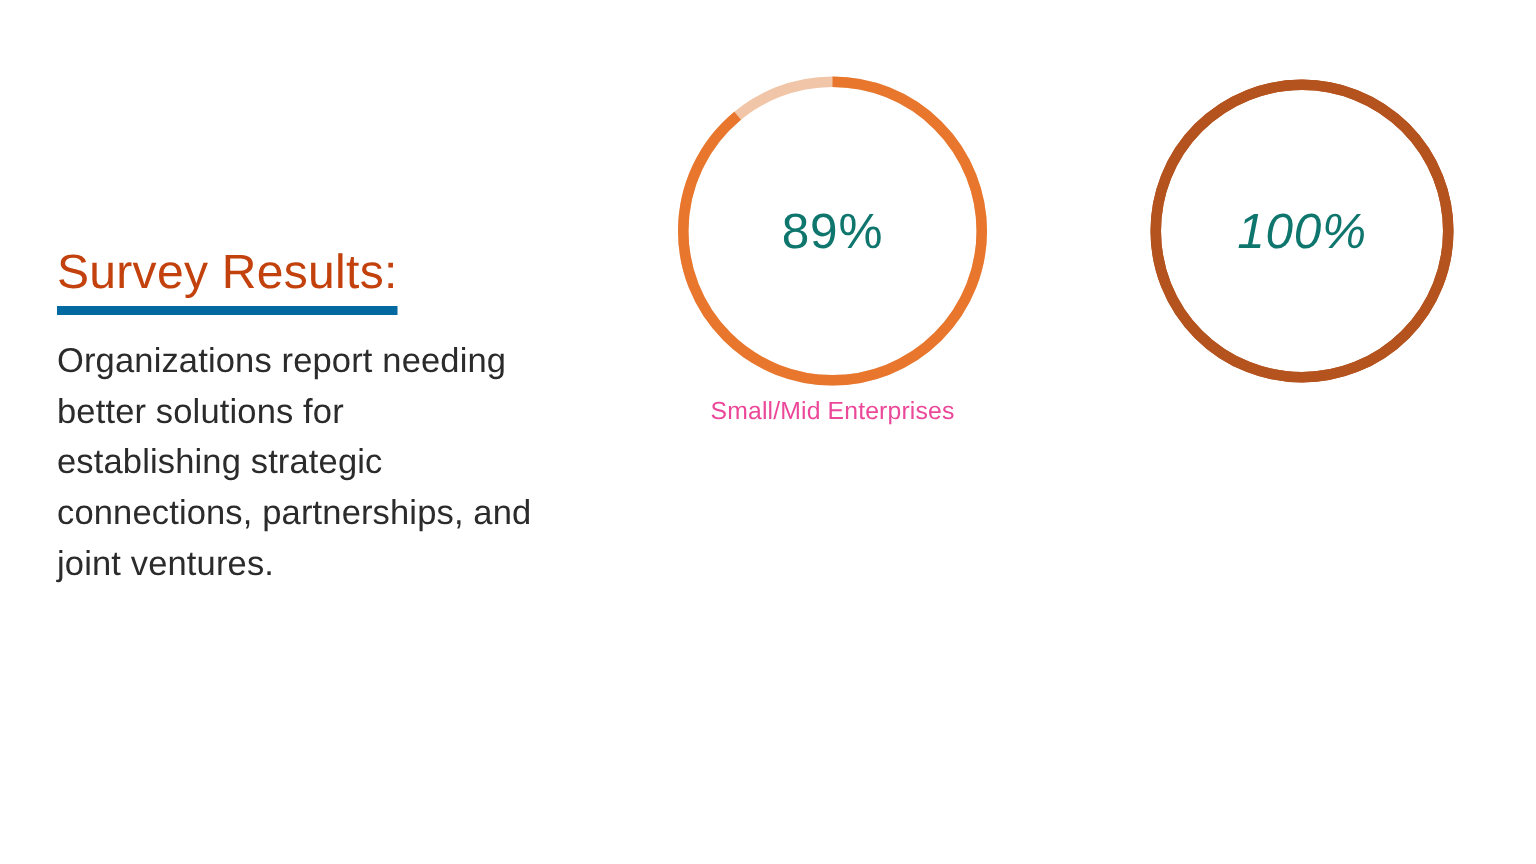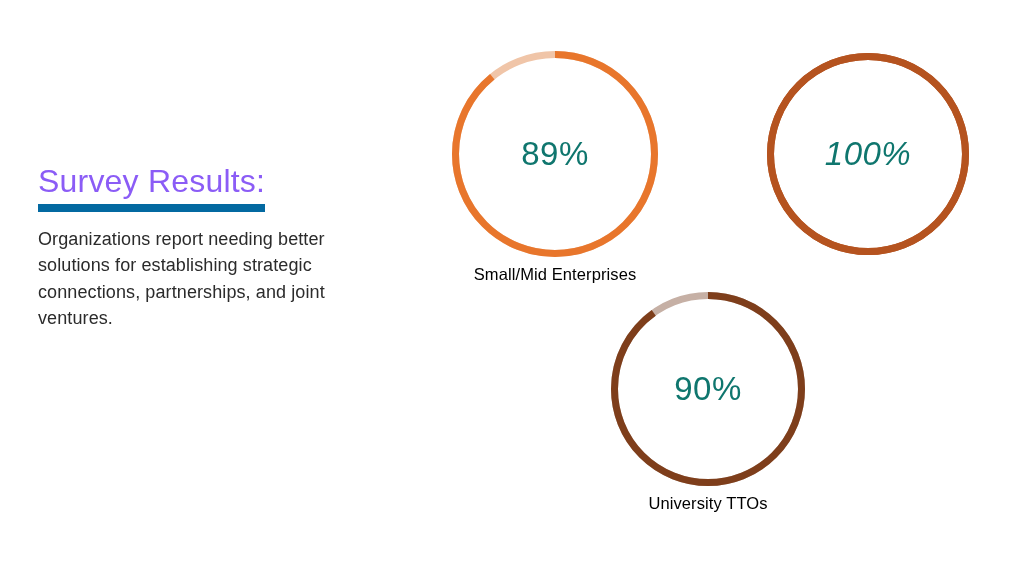--- a/index.html
+++ b/index.html
@@ -26,29 +26,29 @@
   #text-block {
     position: absolute;
     left: 38px;
     top: 163px;
     width: 330px;
   }
   #survey-title {
     font-size: 32px;
     font-weight: 400;
     line-height: 1.18;
-    color: #8b5cf6;
+    color: #c2410c;
     letter-spacing: 0.2px;
     margin: 0 0 14px 0;
     display: inline-block;
-    border-bottom: 8px solid #0369a1;
+    border-bottom: 6px solid #0369a1;
     padding-bottom: 3px;
   }
   #survey-body {
-    font-size: 18px;
+    font-size: 23px;
     font-weight: 400;
     line-height: 1.47;
     color: #2b2b2b;
     letter-spacing: 0.1px;
     margin: 0;
     width: 320px;
   }
 
   
   .donut {
@@ -73,21 +73,21 @@
     letter-spacing: 0.5px;
     pointer-events: none;
   }
   .donut-label {
     position: absolute;
     left: 50%;
     transform: translateX(-50%);
     white-space: nowrap;
     font-size: 16.5px;
     font-weight: 400;
-    color: #000000;
+    color: #ec4899;
     letter-spacing: 0.1px;
   }
 
   
   #donut-smallmid  { left: 452px; top: 51px;  width: 206px; height: 206px; }
   #donut-large     { left: 767px; top: 53px;  width: 202px; height: 202px; font-style: italic; }
   #donut-ttos      { left: 611px; top: 292px; width: 194px; height: 194px; }
 
   #donut-smallmid .donut-label { top: 214px; }
   #donut-large    .donut-label { top: 210px; }
@@ -115,22 +115,14 @@
   </div>
 
   <div class="donut" id="donut-large">
     <svg viewBox="0 0 202 202" width="202" height="202">
       <circle cx="101" cy="101" r="97.5" fill="none" stroke="#B5531F" stroke-width="7" transform="rotate(-90 101 101)"></circle>
       <circle cx="101" cy="101" r="97.5" fill="none" stroke="#B5531F" stroke-width="7" stroke-dasharray="612.61 0.00" stroke-dashoffset="0" transform="rotate(-90 101 101)"></circle>
     </svg>
     <div class="donut-value">100%</div>
   </div>
 
-  <div class="donut" id="donut-ttos">
-    <svg viewBox="0 0 194 194" width="194" height="194">
-      <circle cx="97" cy="97" r="93.5" fill="none" stroke="#C6B0A5" stroke-width="7" transform="rotate(-90 97 97)"></circle>
-      <circle cx="97" cy="97" r="93.5" fill="none" stroke="#7E3E1B" stroke-width="7" stroke-dasharray="528.73 58.75" stroke-dashoffset="0" transform="rotate(-90 97 97)"></circle>
-    </svg>
-    <div class="donut-value">90%</div>
-    <div class="donut-label">University TTOs</div>
-  </div>
 
 </div>
 
 </body></html>

